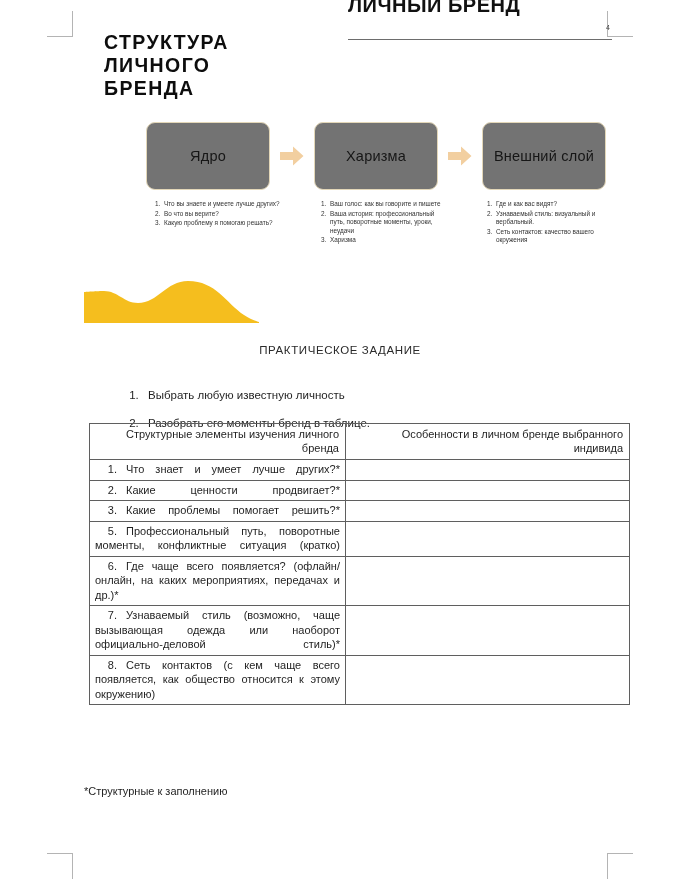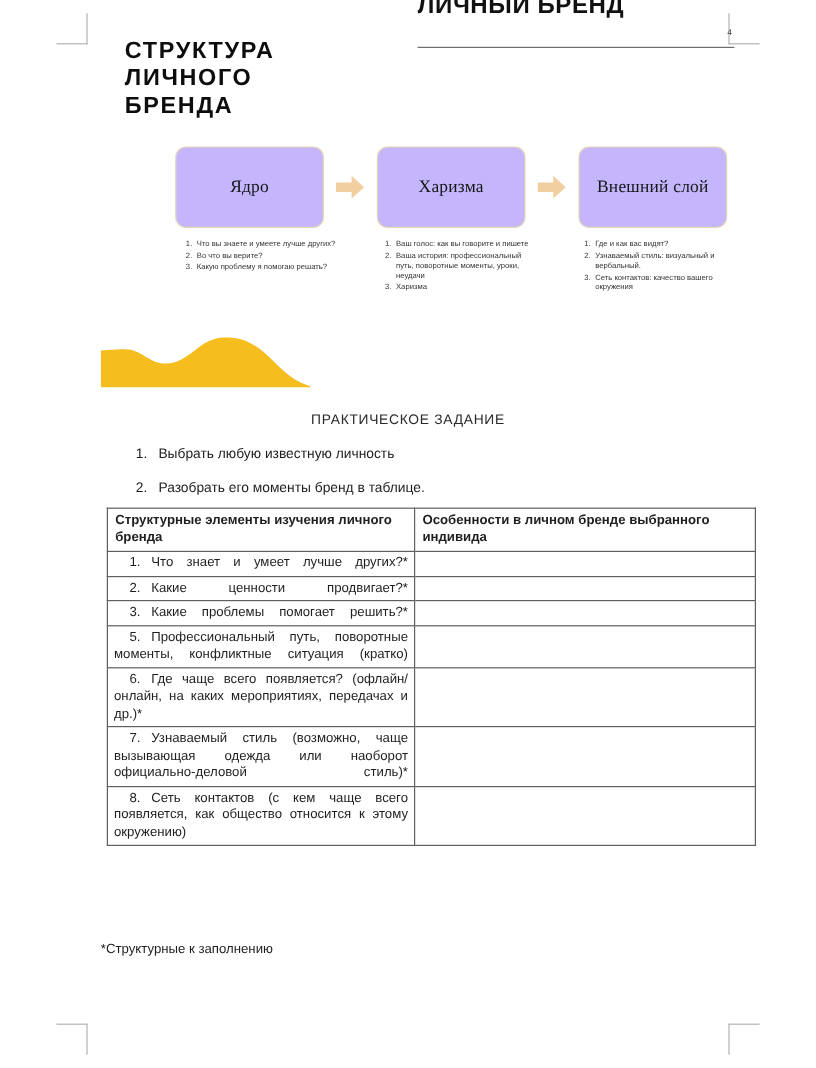--- a/index.html
+++ b/index.html
@@ -105,27 +105,26 @@
     width: 460px;
     height: 72px;
     display: flex;
     align-items: center;
   }
   .flow-box {
     width: 124px;
     height: 68px;
     border: 1.2px solid #e3d7b8;
     border-radius: 9px;
-    background: #c4b5fd;
+    background: #737373;
     display: flex;
     align-items: center;
     justify-content: center;
     text-align: center;
     box-sizing: border-box;
-    font-family: Liberation Serif, serif;
   }
   .flow-box-label {
     font-size: 14.5px;
     line-height: 17px;
     color: #161616;
     letter-spacing: .2px;
     padding: 0 5px;
   }
   .flow-arrow {
     flex: 1 0 auto;
@@ -177,21 +176,21 @@
     text-align: center;
     font-size: 11.5px;
     letter-spacing: .6px;
     color: #2a2a2a;
   }
   .task-list {
     position: absolute;
     left: 96px;
     top: 370px;
     width: 480px;
-    margin: 2px;
+    margin: 18px;
     padding-left: 28px;
   }
   .task-list li {
     font-size: 11.5px;
     line-height: 15px;
     color: #1f1f1f;
     margin-bottom: 13px;
     padding-left: 6px;
   }
 
@@ -204,22 +203,22 @@
     border-collapse: collapse;
     table-layout: fixed;
   }
   .brand-table td, .brand-table th {
     border: 1px solid #5f5f5f;
     vertical-align: top;
     padding: 2px 5px 3px 5px;
     box-sizing: border-box;
   }
   .brand-table th {
-    font-weight: 700;
-    text-align: left;
+    font-weight: 400;
+    text-align: right;
     font-size: 11px;
     line-height: 14px;
     color: #1f1f1f;
     padding: 3px 6px 4px 6px;
     margin-top: 40px;
   }
   .col-left  { width: 256px; }
   .col-right { width: 284px; }
 
   .row-cell {

